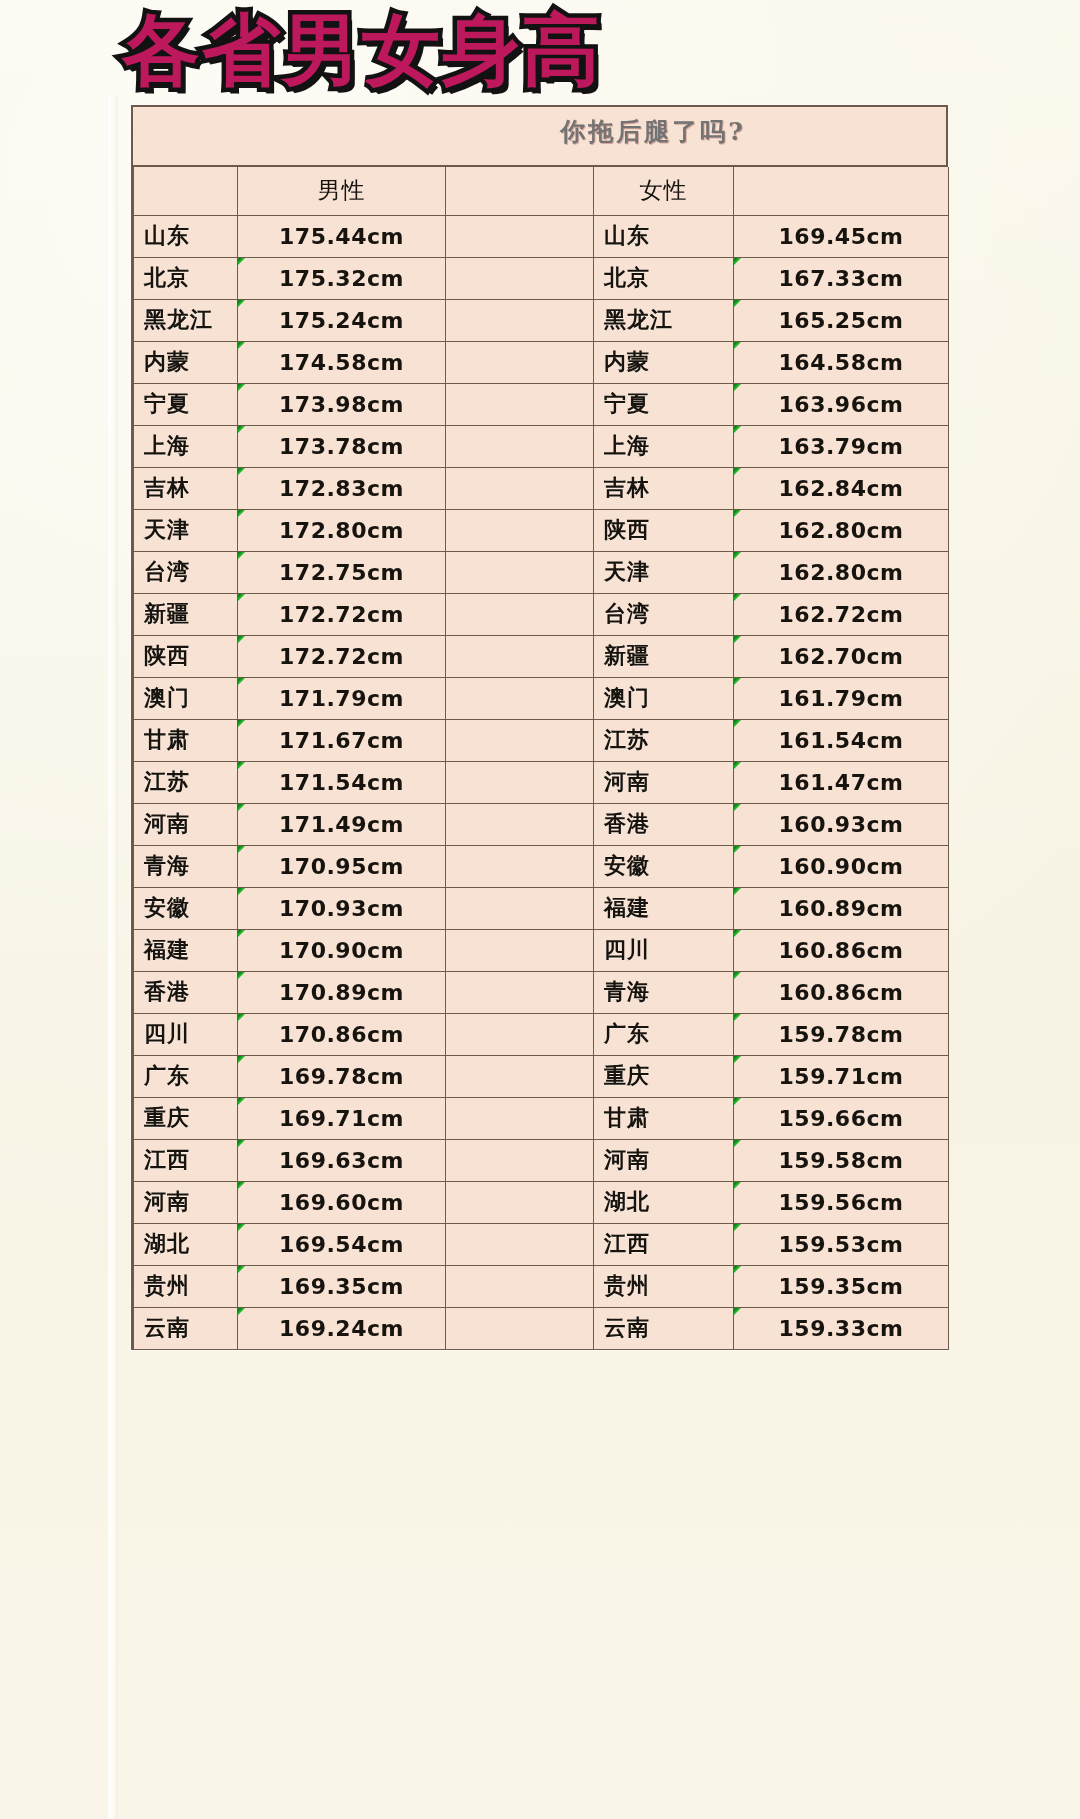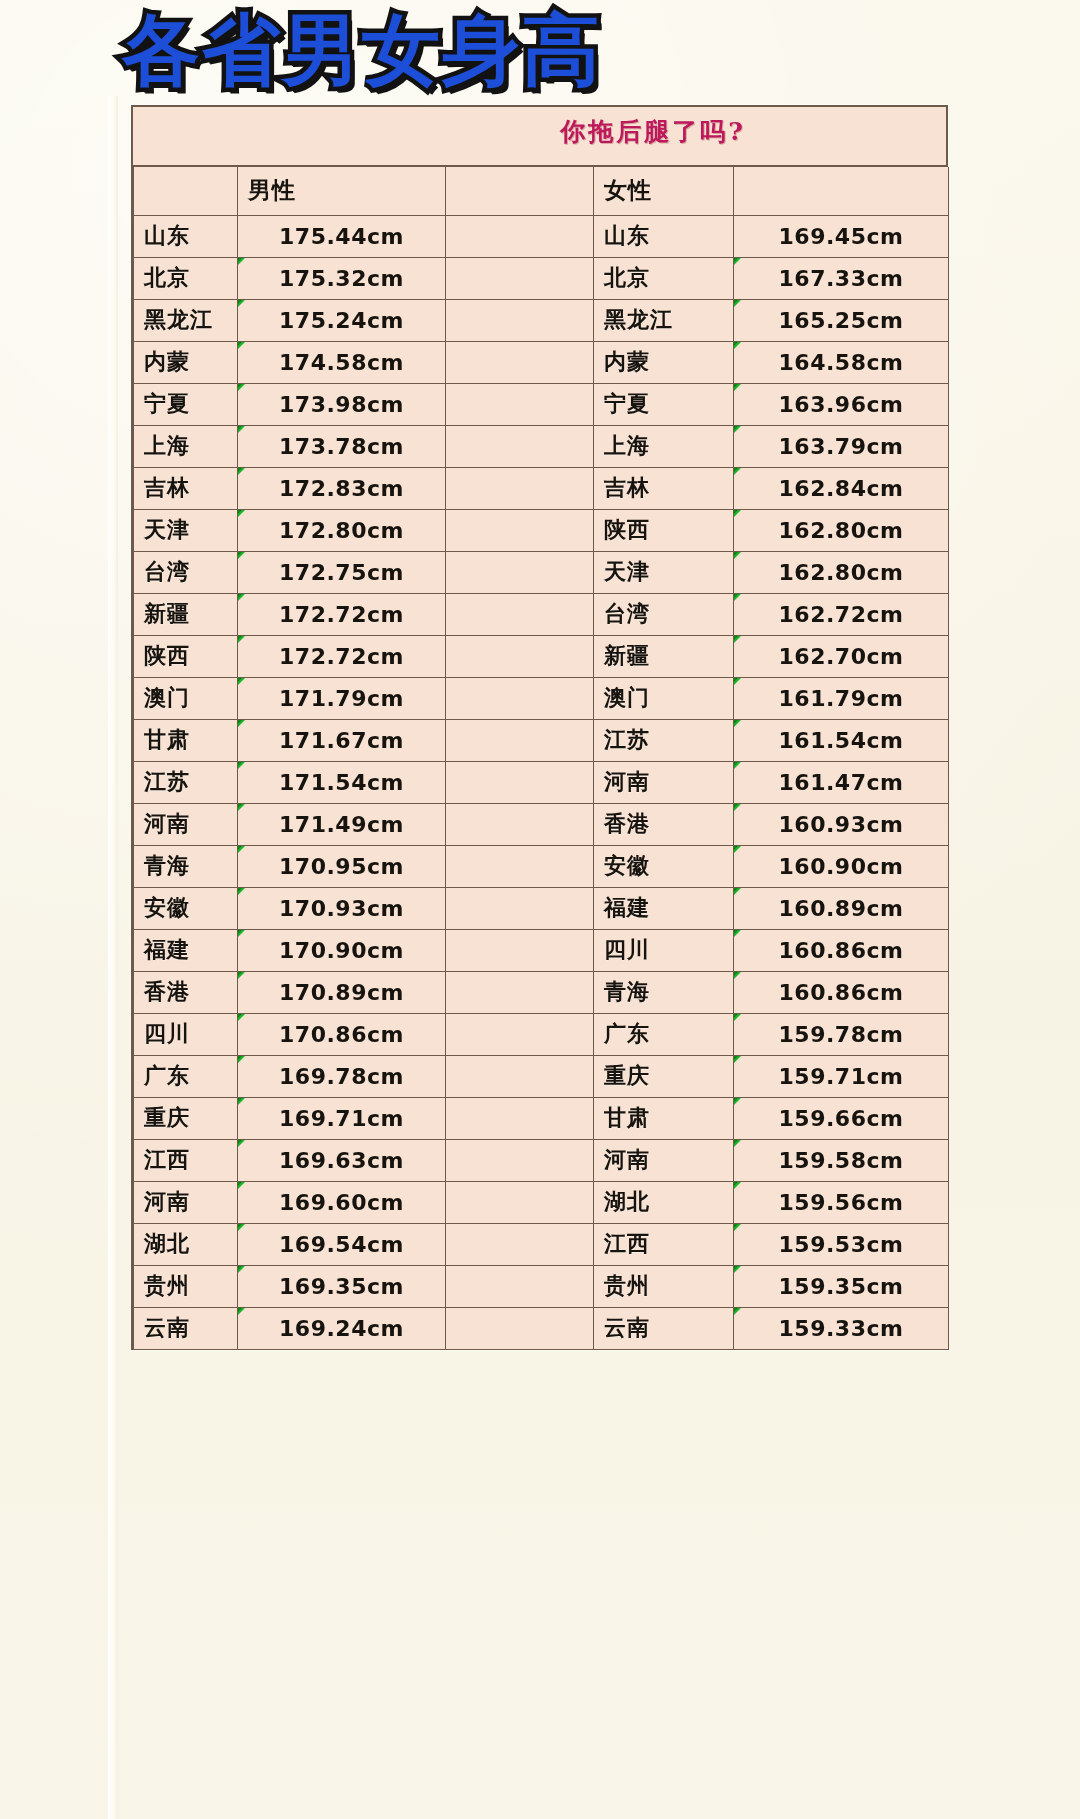--- a/index.html
+++ b/index.html
@@ -28,21 +28,21 @@
   
   #title-wrap{
     position:absolute;left:0;top:0;width:1080px;height:96px;
   }
   #page-title{
     position:absolute;left:122px;top:6px;
     font-family:"DejaVu Sans","Liberation Sans",sans-serif;
     font-size:78px;
     font-weight:bold;
     letter-spacing:2px;
-    color:#1d4ed8;
+    color:#be185d;
     line-height:88px;
     white-space:nowrap;
     -webkit-text-stroke:9px #121212;
     paint-order:stroke fill;
     text-shadow:
        4px 5px 0 #121212,
        5px 6px 0 #121212;
   }
 
   
@@ -55,21 +55,21 @@
     box-shadow:0 0 0 1px rgba(255,255,255,.5);
   }
   #subtitle-row{
     height:58px;
     border-bottom:2px solid #6d5a4a;
     position:relative;
     background:#f7e2d3;
   }
   #subtitle{
     position:absolute;right:200px;top:8px;
-    color:#be185d;
+    color:#737373;
     font-size:25px;
     font-weight:bold;
     letter-spacing:3px;
     font-family:"DejaVu Serif","Liberation Serif",serif;
     text-shadow:1px 1px 0 rgba(120,0,0,.25);
     white-space:nowrap;
   }
   table.grid{
     border-collapse:collapse;
     width:100%;
@@ -90,23 +90,23 @@
     box-sizing:border-box;
     font-size:22px;
     color:#17140f;
     background:#f7e2d3;
     position:relative;
     overflow:hidden;
     white-space:nowrap;
   }
   table.grid tr.header-row th{
     height:48px;
-    font-weight:bold;
+    font-weight:normal;
     font-size:23px;
-    text-align:left;
+    text-align:center;
     letter-spacing:1px;
   }
   th.hdr-male{ text-align:center; padding-left:0; }
   th.hdr-female{ text-align:left; }
 
   td.prov{
     text-align:left;
     font-weight:bold;
     font-size:23px;
     letter-spacing:1px;

